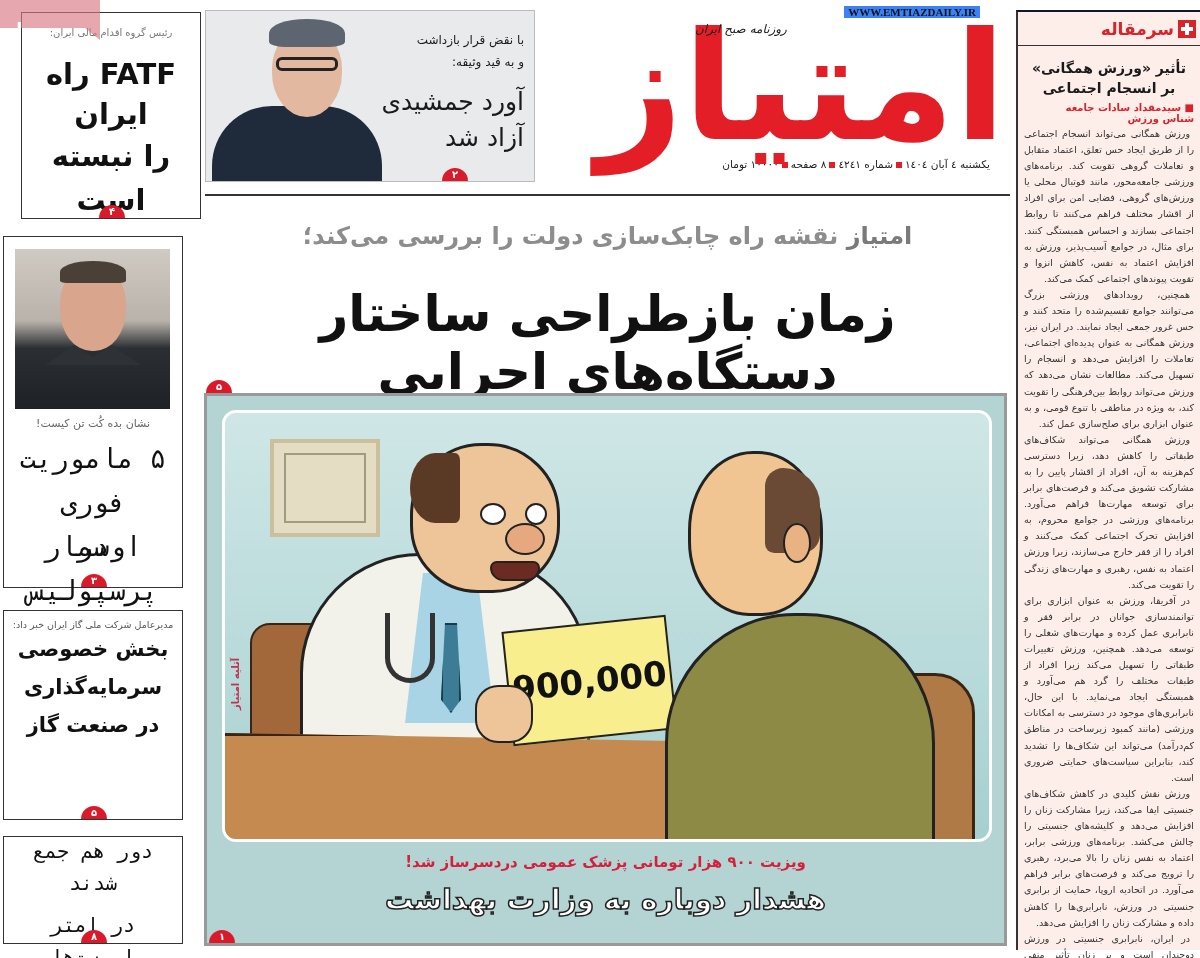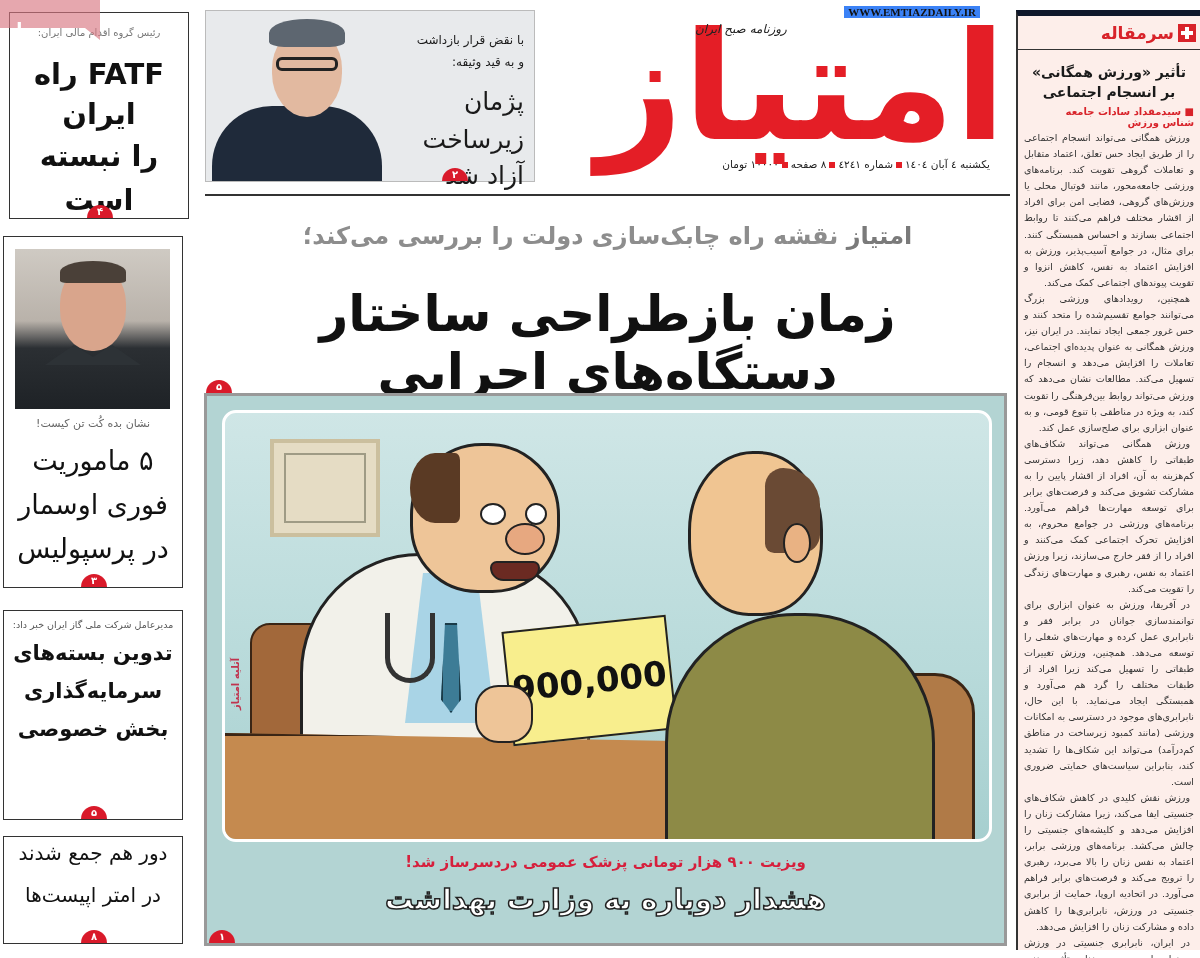--- a/index.html
+++ b/index.html
@@ -17,21 +17,21 @@
   .left-col { position: absolute; left: 0; top: 0; width: 195px; height: 958px; }
   .watermark {
     position: absolute; left: 0; top: 0; width: 100px; height: 40px;
     background: rgba(217, 120, 130, 0.65); color: #fff; font-size: 18px; font-weight: bold;
     padding: 16px 6px; line-height: 28px; clip-path: polygon(0 0,100% 0,100% 100%,85% 70%,0 70%);
     direction: ltr; z-index: 3;
   }
   .kicker { font-size: 10px; color: #333; text-align: center; }
   .kicker-gray { font-size: 11px; color: #666; text-align: center; }
   .h-bold { font-weight: 900; font-family: "DejaVu Sans", sans-serif; text-align: center; color: #111; }
-  .h-light { font-weight: normal; text-align: center; color: #111; }
+  .h-light { font-weight: normal; text-align: center; color: #111; font-family: Liberation Mono, monospace; }
 
   
   .masthead { position: absolute; left: 560px; top: 0; width: 450px; height: 190px; }
   .logo-text {
     position: absolute; right: 4px; top: 12px; font-size: 150px; font-weight: 900;
     color: #e41e26; line-height: 150px; letter-spacing: -8px; font-family: "DejaVu Sans", sans-serif;
   }
   .site-url {
     position: absolute; right: 30px; top: 6px; background: #3b82f6; padding: 0 4px;
     font-family: "Liberation Serif", serif; font-weight: bold; font-size: 11px; direction: ltr; color: #111;
@@ -73,41 +73,41 @@
   }
   .cartoon-sub { position: absolute; left: 0; right: 0; top: 457px; text-align: center; color: #d61f3c; font-weight: 900; font-size: 15px; }
   .cartoon-title {
     position: absolute; left: 0; right: 0; top: 487px; text-align: center; font-size: 28px; font-weight: 900;
     color: #fff; -webkit-text-stroke: 1.5px #222; letter-spacing: 1px;
   }
 
   
   .editorial {
     position: absolute; left: 1016px; top: 10px; width: 184px; height: 940px;
-    background: #fdeeea; border-left: 2px solid #333; border-top: 6px solid #0f172a;
+    background: #fdeeea; border-left: 2px solid #333; border-top: 2px solid #0f172a;
   }
   .ed-header { height: 34px; border-bottom: 1.5px solid #333; display: flex; align-items: center; padding-right: 4px; gap: 4px; }
   .ed-plus { width: 18px; height: 18px; background: #d8232a; position: relative; }
   .ed-plus::before, .ed-plus::after { content: ""; position: absolute; background: #fff; }
   .ed-plus::before { left: 7px; top: 3px; width: 4px; height: 12px; }
   .ed-plus::after { left: 3px; top: 7px; width: 12px; height: 4px; }
   .ed-label { color: #d8232a; font-weight: 900; font-size: 17px; }
   .ed-title { text-align: center; font-weight: 900; font-size: 14px; line-height: 20px; margin-top: 12px; }
   .ed-author { color: #d8232a; font-size: 10px; font-weight: bold; margin: 4px 6px 2px 14px; }
   .ed-author::before { content: "■ "; }
   .ed-body { font-size: 9.5px; line-height: 16.1px; padding: 0 6px; text-align: justify; color: #333; }
   .ed-body p { text-indent: 4px; }
 </style>
 </head>
 <body>
 
 <div class="left-col">
   <div class="watermark">جـار</div>
 
-  <div class="box" style="left:9px; top:12px; width:180px; height:207px;">
+  <div class="box" style="left:21px; top:12px; width:180px; height:207px;">
     <div class="kicker" style="margin-top:14px; color:#777;">رئیس گروه اقدام مالی ایران:</div>
     <div class="h-bold" style="font-size:29px; margin-top:16px; line-height:40px;">FATF راه ایران</div>
     <div class="h-bold" style="font-size:29px; line-height:44px;">را نبسته است</div>
     <div class="badge" style="left:77px; bottom:0;">۴</div>
   </div>
 
   <div class="box" style="left:3px; top:236px; width:180px; height:352px;">
     <div style="position:absolute; left:11px; top:12px; width:155px; height:160px; background:linear-gradient(180deg,#cfcac3 0%, #b9b2aa 45%, #2b2f33 62%, #1e2226 100%); overflow:hidden;">
       <div style="position:absolute; left:45px; top:16px; width:66px; height:86px; background:#d9a58c; border-radius:45% 45% 48% 48%;"></div>
       <div style="position:absolute; left:45px; top:12px; width:66px; height:22px; background:#4a4038; border-radius:50% 50% 10% 10%;"></div>
@@ -115,44 +115,44 @@
     </div>
     <div class="kicker-gray" style="position:absolute; top:180px; left:0; right:0;">نشان بده کُت تن کیست!</div>
     <div class="h-light" style="position:absolute; top:202px; left:0; right:0; font-size:27px; line-height:44px;">۵ ماموریت</div>
     <div class="h-light" style="position:absolute; top:246px; left:0; right:0; font-size:27px; line-height:44px;">فوری اوسمار</div>
     <div class="h-light" style="position:absolute; top:290px; left:0; right:0; font-size:27px; line-height:44px;">در پرسپولیس</div>
     <div class="badge" style="left:77px; bottom:0;">۳</div>
   </div>
 
   <div class="box" style="left:3px; top:610px; width:180px; height:210px;">
     <div class="kicker" style="margin-top:8px; font-size:9.5px; color:#555;">مدیرعامل شرکت ملی گاز ایران خبر داد:</div>
-    <div class="h-bold" style="font-size:21px; line-height:38px; margin-top:4px;">تدوین بسته‌های</div>
+    <div class="h-bold" style="font-size:21px; line-height:38px;">بخش خصوصی</div>
     <div class="h-bold" style="font-size:21px; line-height:38px;">سرمایه‌گذاری</div>
-    <div class="h-bold" style="font-size:21px; line-height:38px;">بخش خصوصی</div>
+    <div class="h-bold" style="font-size:21px; line-height:38px;">در صنعت گاز</div>
     <div class="badge" style="left:77px; bottom:0;">۵</div>
   </div>
 
   <div class="box" style="left:3px; top:836px; width:180px; height:108px;">
     <div class="h-light" style="font-size:20px; line-height:32px;">دور هم جمع شدند</div>
     <div class="h-light" style="font-size:20px; line-height:32px; margin-top:10px;">در امتر اپیست‌ها</div>
     <div class="badge" style="left:77px; bottom:0;">۸</div>
   </div>
 </div>
 
 <div class="top-story">
   <div class="portrait">
     <div style="position:absolute; left:0; top:95px; width:170px; height:80px; background:#1f2a3a; border-radius:60px 60px 0 0;"></div>
     <div style="position:absolute; left:60px; top:18px; width:70px; height:88px; background:#e2b9a0; border-radius:45% 45% 50% 50%;"></div>
     <div style="position:absolute; left:57px; top:8px; width:76px; height:28px; background:#5d6670; border-radius:50% 50% 20% 20%;"></div>
     <div style="position:absolute; left:64px; top:46px; width:62px; height:14px; border:3px solid #222; border-radius:6px;"></div>
   </div>
   <div class="txt">
     <div style="font-size:12px; line-height:22px;">با نقض قرار بازداشت</div>
     <div style="font-size:12px; line-height:22px;">و به قید وثیقه:</div>
-    <div style="font-size:25px; line-height:38px; margin-top:10px;">پژمان زیرساخت</div>
+    <div style="font-size:25px; line-height:38px; margin-top:10px;">آورد جمشیدی</div>
     <div style="font-size:25px; line-height:34px;">آزاد شد</div>
   </div>
   <div class="badge" style="left:236px; bottom:0;">۲</div>
 </div>
 
 <div class="masthead">
   <div class="logo-text">امتیاز</div>
   <div class="site-url">WWW.EMTIAZDAILY.IR</div>
   <div class="tagline">روزنامه صبح ایران</div>
   <div class="date-line">

